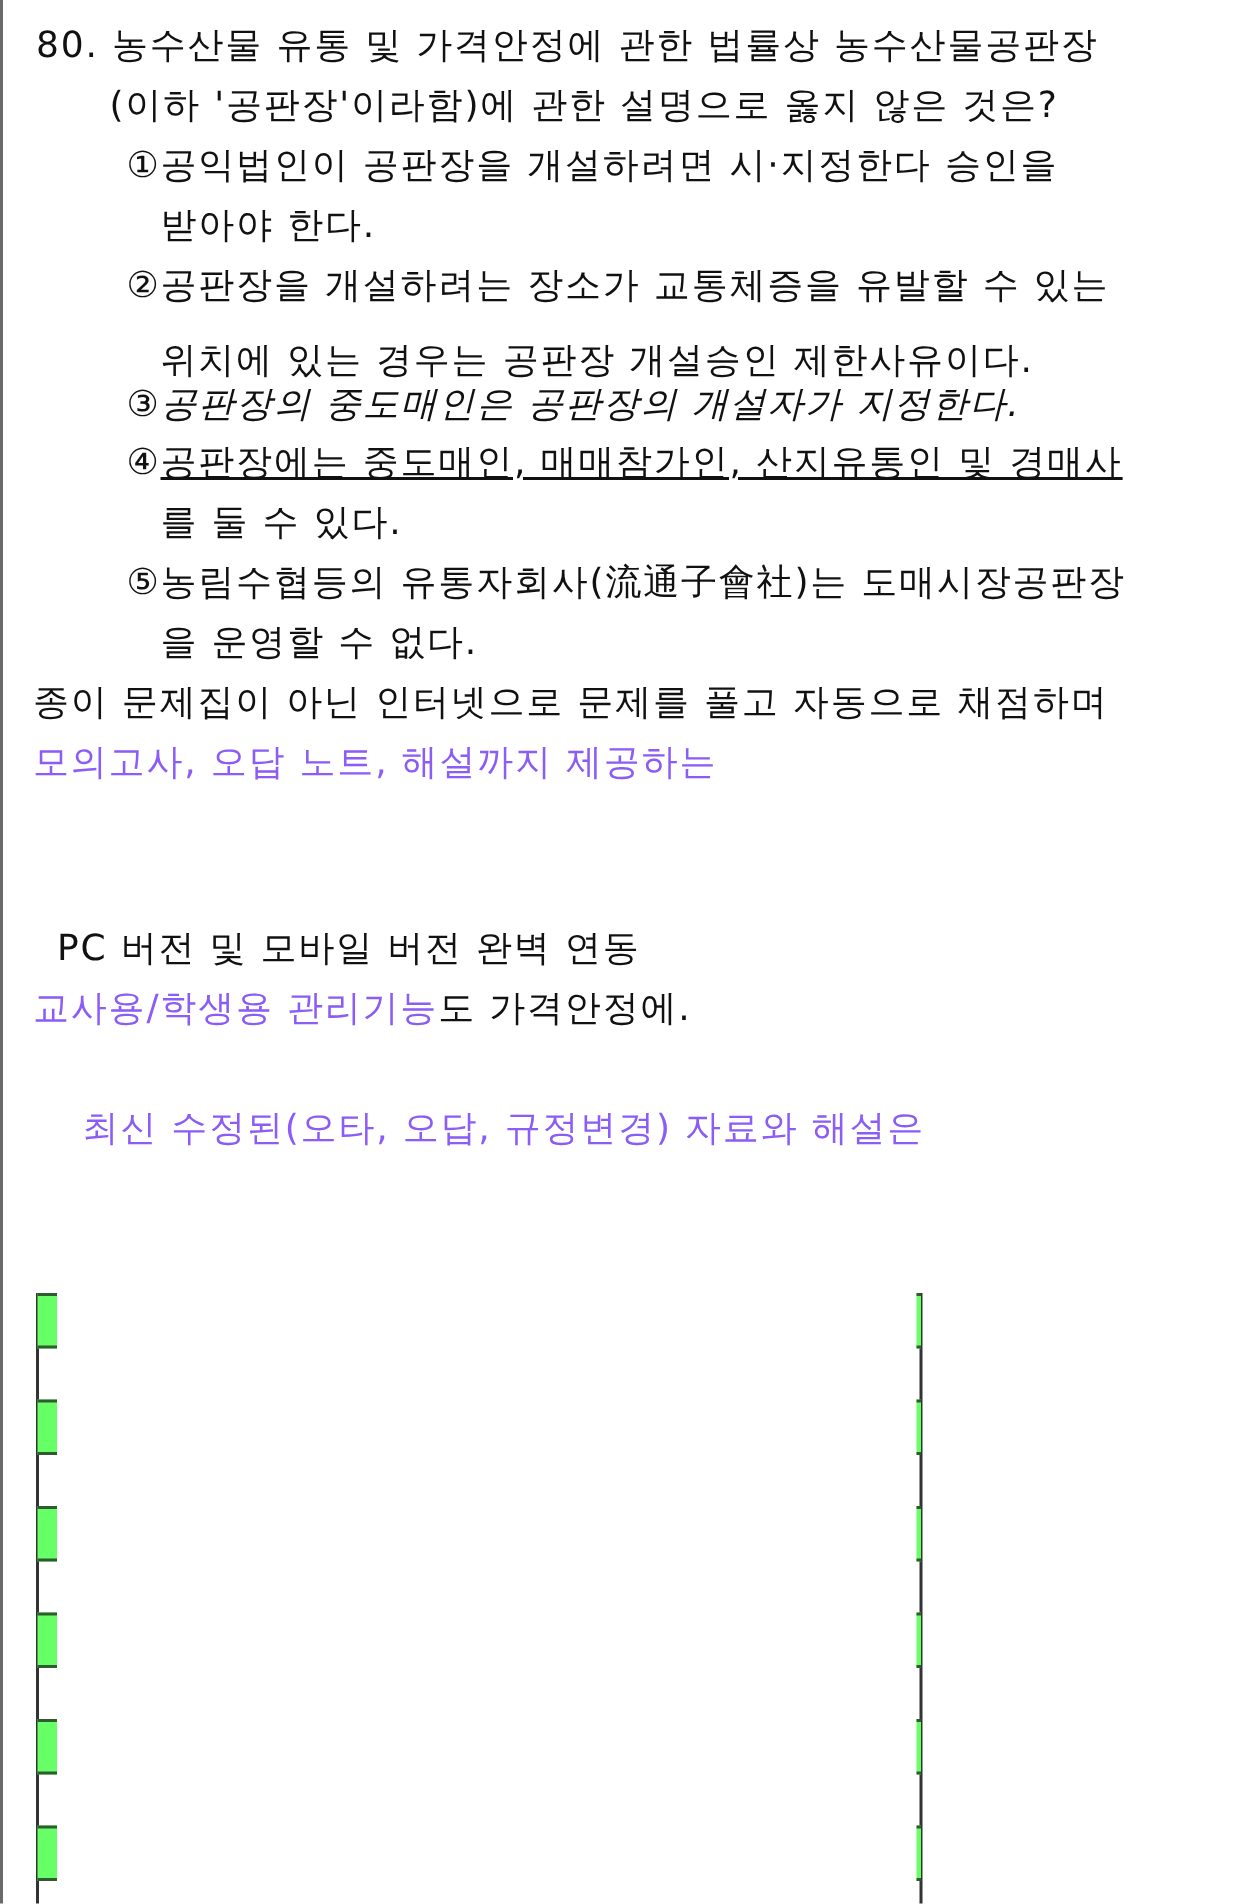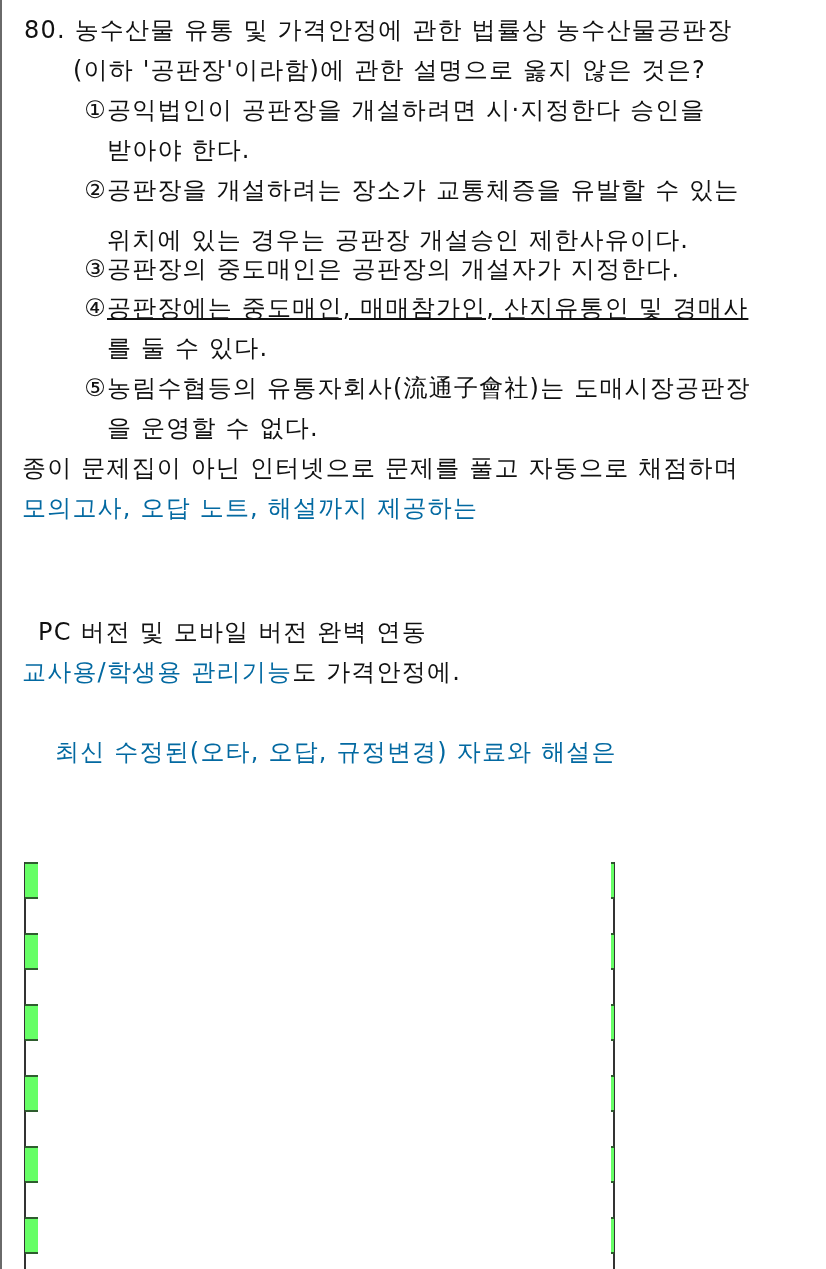--- a/index.html
+++ b/index.html
@@ -1,20 +1,20 @@
 <!DOCTYPE html>
 <html><head>
 <meta charset="utf-8">
 <style>
   html, body { margin: 0; padding: 0; background: #ffffff; }
   body { width: 826px; height: 1269px; position: relative; overflow: hidden;
          font-family: "DejaVu Sans", "Liberation Sans", sans-serif; color: #111; }
   .left-border { position: absolute; left: 0; top: 0; width: 2px; height: 1269px; background: #6a6a6a; }
   .line { position: absolute; white-space: nowrap; font-size: 24px; letter-spacing: 1.2px; line-height: 28px; text-align: right; }
-  .red { color: #0369a1; }
+  .red { color: #8b5cf6; }
   .num { display: inline-block; width: 34px; }
   .vline { position: absolute; width: 2px; background: #333; }
   .gbar { position: absolute; background: #66ff66; border-top: 2px solid #2e5c2e; border-bottom: 2px solid #2e5c2e; box-sizing: border-box; }
 </style>
 </head>
 <body>
 
 <div class="left-border"></div>
 
 <div class="line" style="left:24px; top:16px;">
@@ -26,21 +26,21 @@
 <div class="line" style="left:73px; top:96px;">
   <span class="num">①</span><span>공익법인이 공판장을 개설하려면 시·지정한다 승인을</span>
 </div>
 <div class="line" style="left:107px; top:136px;">받아야 한다.</div>
 
 <div class="line" style="left:73px; top:176px;">
   <span class="num">②</span><span>공판장을 개설하려는 장소가 교통체증을 유발할 수 있는</span>
 </div>
 <div class="line" style="left:107px; top:216px;margin-top:10px;">위치에 있는 경우는 공판장 개설승인 제한사유이다.</div>
 
-<div class="line" style="left:73px; top:255px;">
+<div class="line" style="left:73px; top:255px;font-style:italic;">
   <span class="num">③</span><span>공판장의 중도매인은 공판장의 개설자가 지정한다.</span>
 </div>
 
 <div class="line" style="left:73px; top:294px;text-decoration:underline;">
   <span class="num">④</span><span>공판장에는 중도매인, 매매참가인, 산지유통인 및 경매사</span>
 </div>
 <div class="line" style="left:107px; top:334px;">를 둘 수 있다.</div>
 
 <div class="line" style="left:73px; top:374px;">
   <span class="num">⑤</span><span>농림수협등의 유통자회사(流通子會社)는 도매시장공판장</span>

